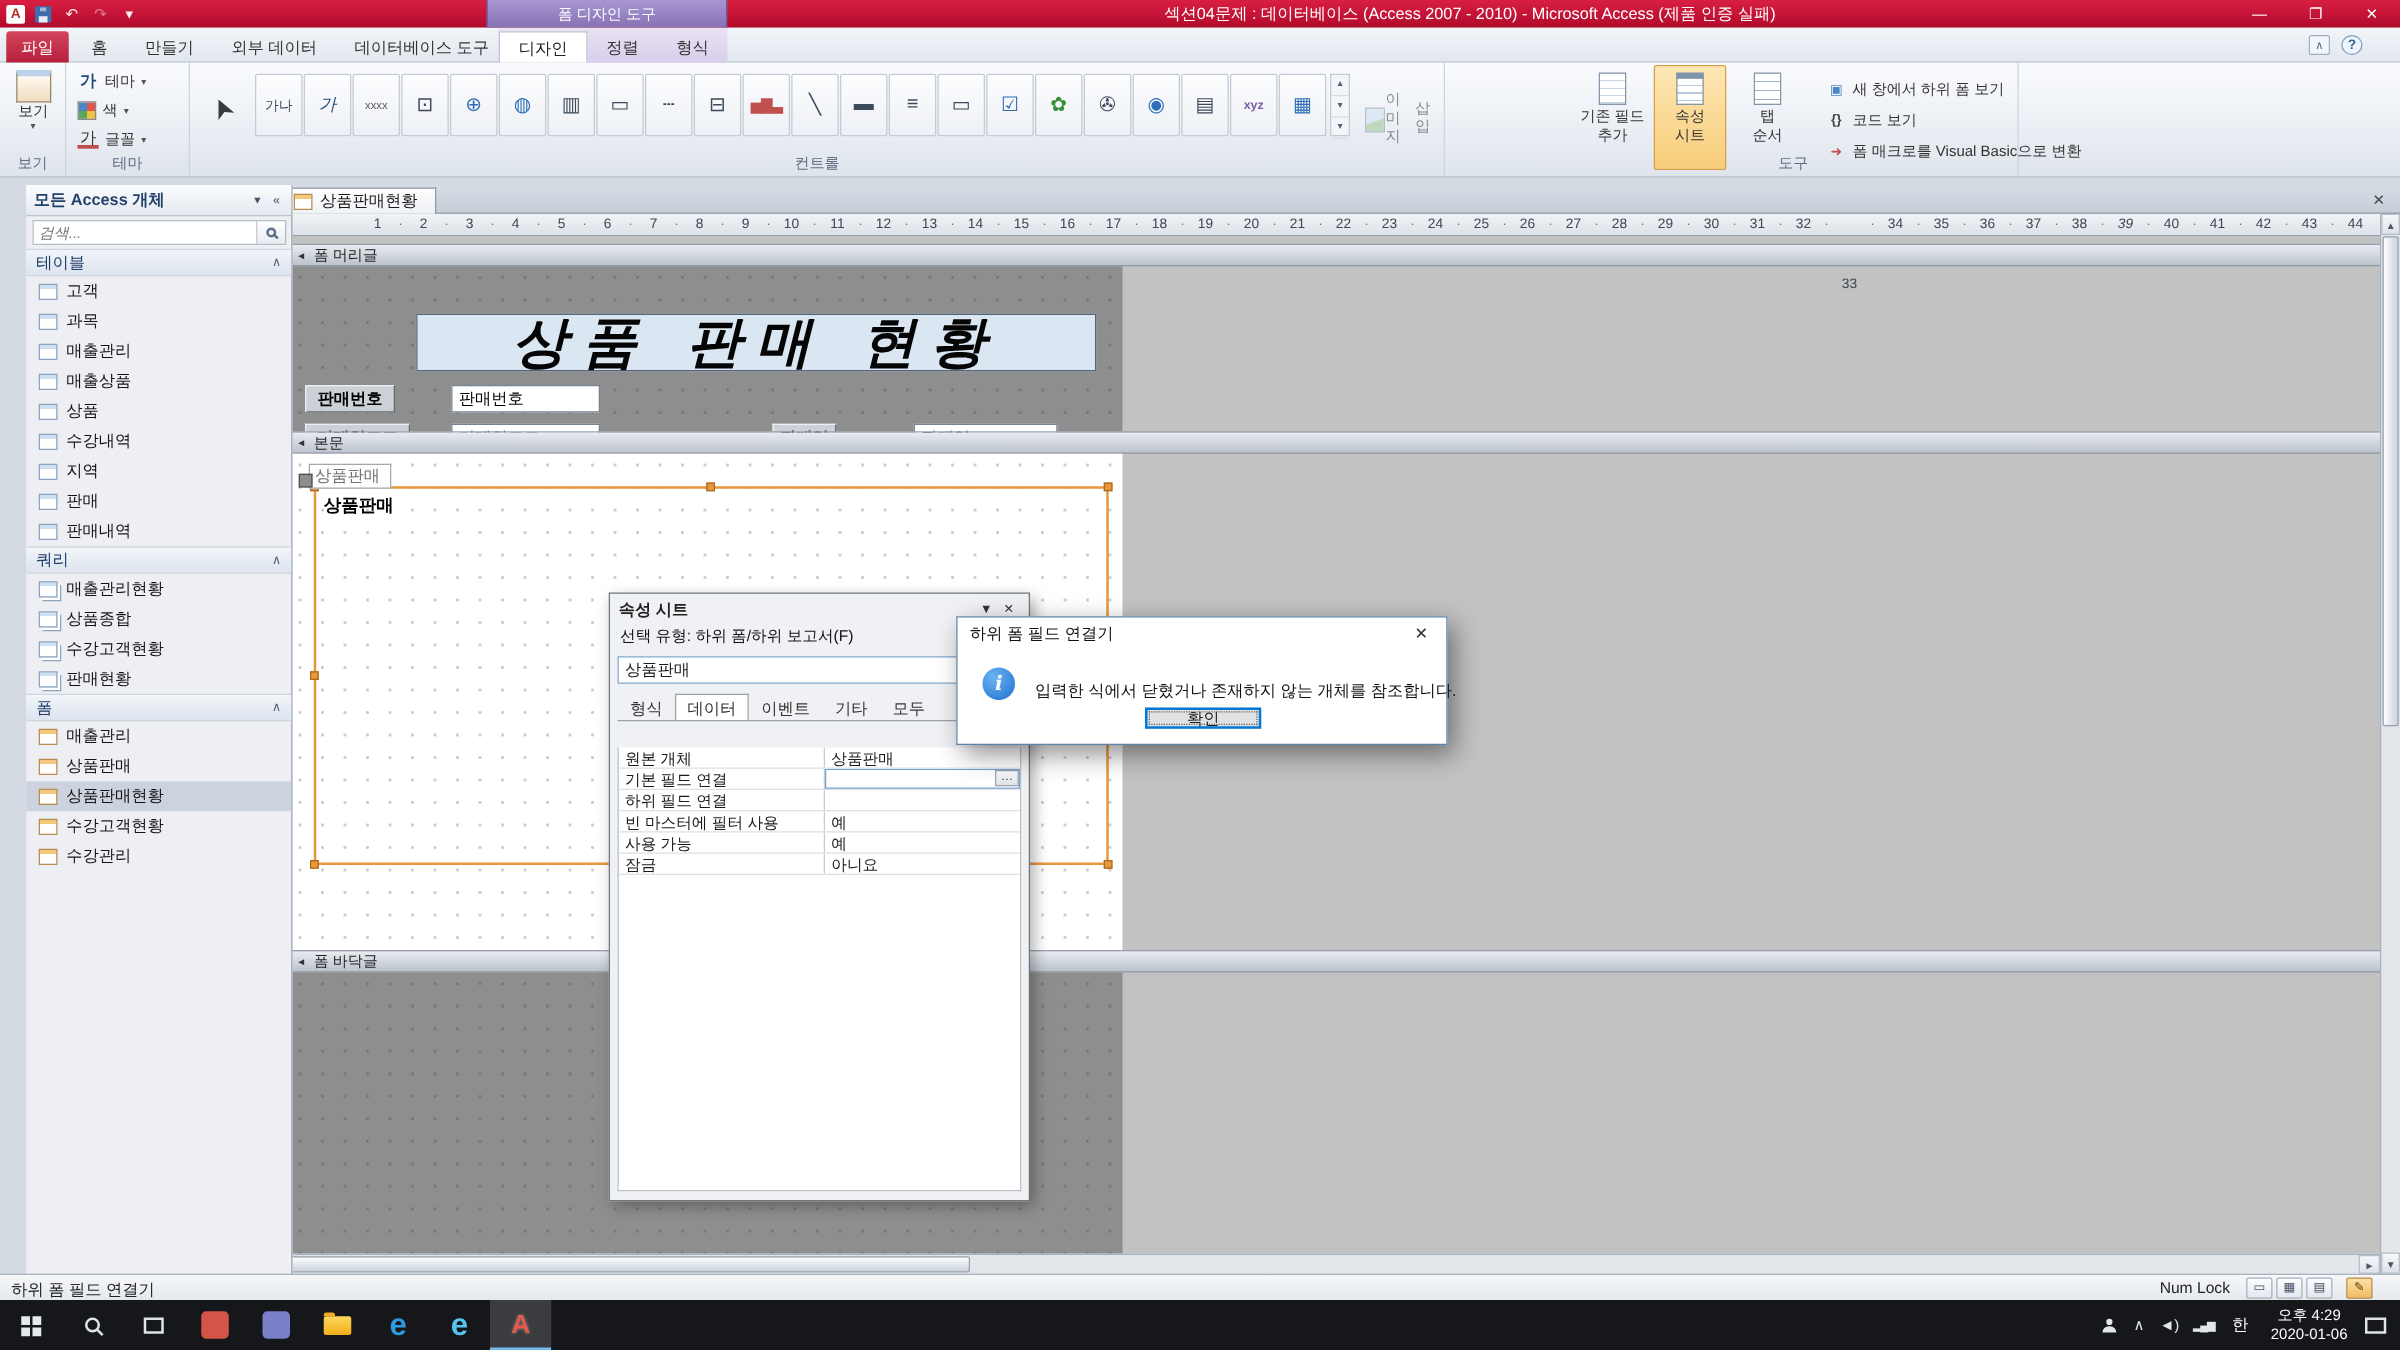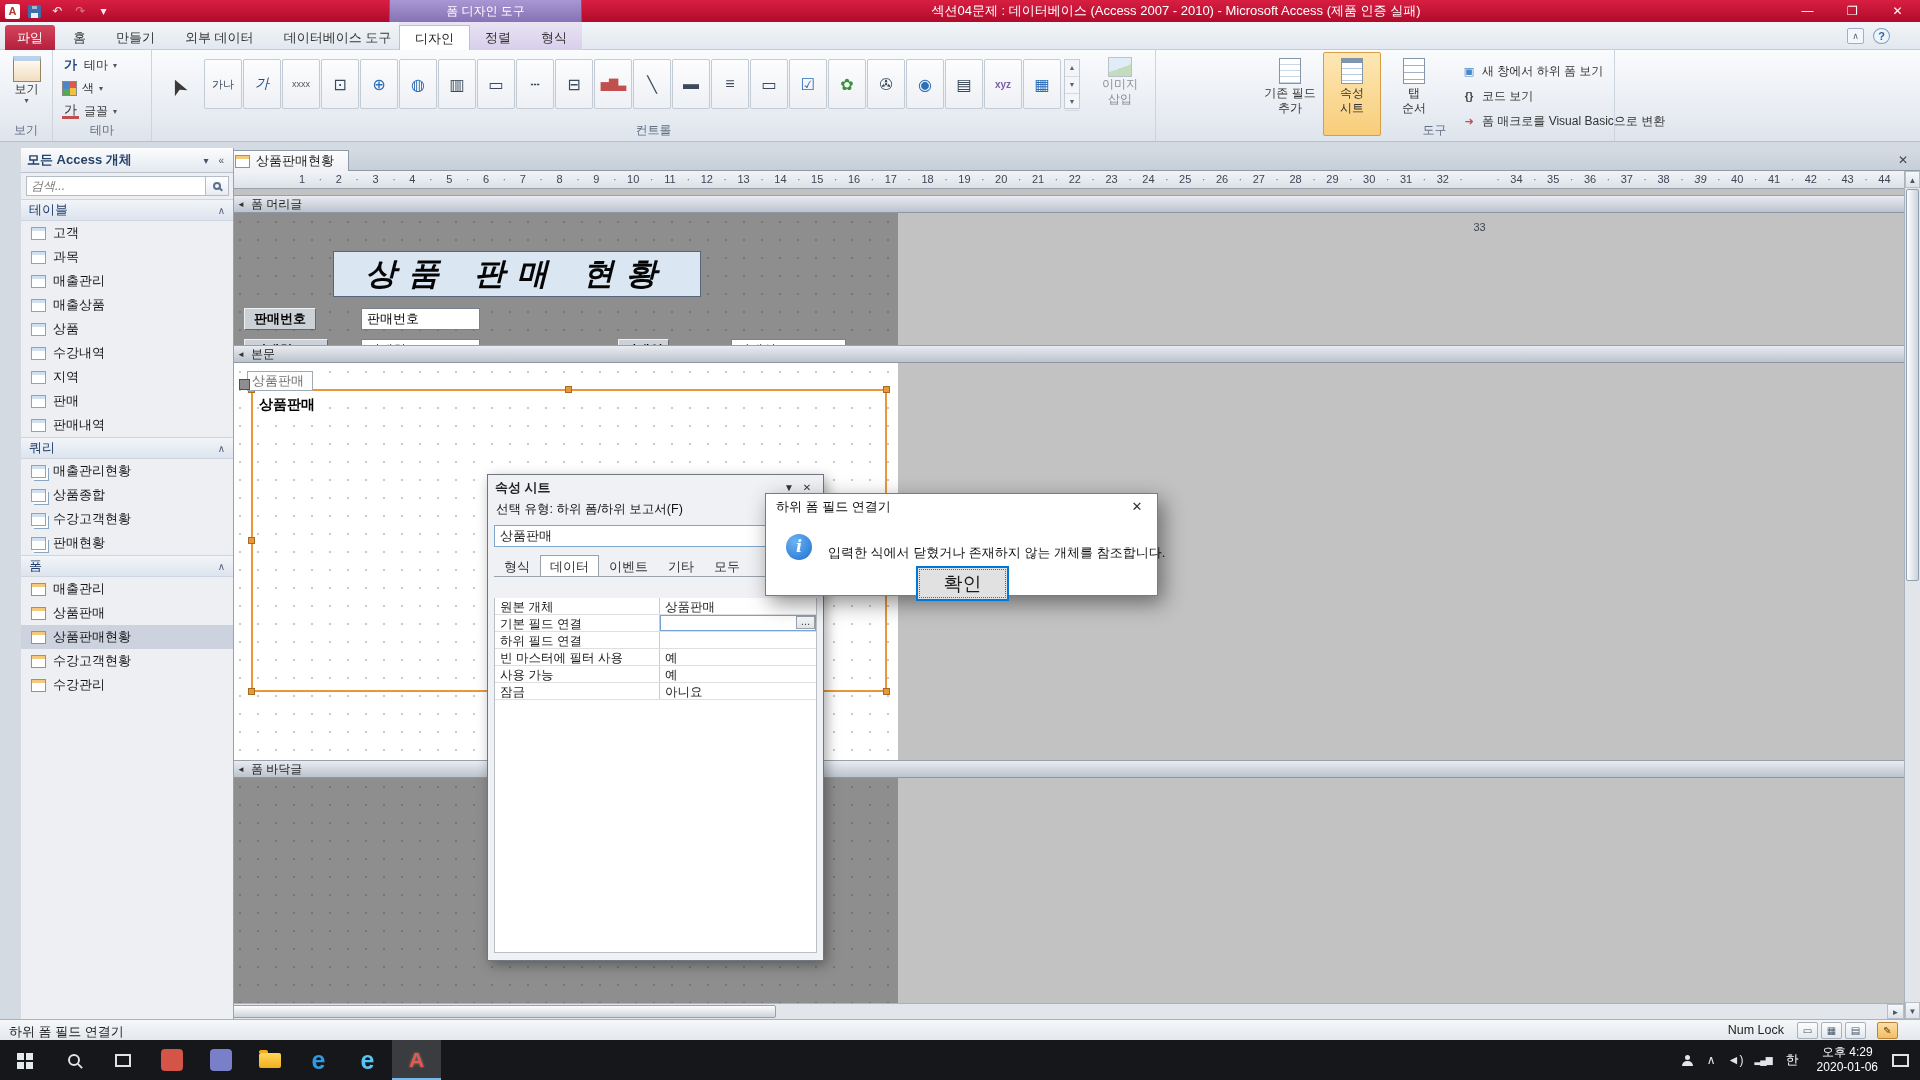--- a/index.html
+++ b/index.html
@@ -59,21 +59,21 @@
 .cglyph{font-size:16px;color:#3c4a5c;}
 .g-text-box-icon{font-size:11px;}
 .g-label-icon{font-style:italic;font-size:14px;color:#1f497d;}
 .g-button-icon{font-size:9px;letter-spacing:0;color:#555;}
 .g-hyperlink-icon,.g-web-browser-icon,.g-option-button-icon,.g-check-box-icon,.g-image-control-icon{color:#2e6fb7;}
 .g-chart-icon{color:#c0504d;font-size:12px;letter-spacing:-1px;}
 .g-unbound-object-icon{color:#3a8f3a;}
 .g-bound-object-icon{font-size:10px;color:#7a5ca8;font-weight:bold;}
 #gallery-scroll{position:absolute;left:912px;top:9px;width:16px;height:50px;display:flex;flex-direction:column;border:1px solid #c3cbd5;background:#f3f5f8;}
 #gallery-scroll span{flex:1;font-size:7px;color:#55627a;text-align:center;line-height:16px;border-bottom:1px solid #d4dae2;}
-#insert-image-btn{position:absolute;left:940px;top:4px;width:56px;height:80px;display:flex;flex-direction:column;align-items:center;opacity:.55;}
+#insert-image-btn{position:absolute;left:940px;top:4px;width:56px;height:80px;display:flex;flex-direction:row;align-items:center;opacity:.55;}
 .img-ico{width:24px;height:20px;margin-top:3px;border:1px solid #8a97a8;background:linear-gradient(160deg,#cfe4f5 55%,#9ec78e 55%);}
 #hf-btns{position:absolute;left:4px;top:6px;display:flex;flex-direction:column;gap:2px;}
 .hfico{width:16px;height:14px;border:1px solid #8a97a8;}
 .h0{background:linear-gradient(150deg,#bcd8ef 55%,#8fbf85 55%);}
 .h1{background:#fff;border-top:4px solid #4a6d96;}
 .h2{background:#fff;border-top:4px solid #c0504d;}
 #tools-big{position:absolute;left:6px;top:2px;display:flex;gap:4px;}
 .bigbtn{width:58px;height:84px;display:flex;flex-direction:column;align-items:center;border:1px solid transparent;border-radius:2px;}
 .bigbtn.activeb{background:linear-gradient(#fde7b5,#f8cd7a);border-color:#d89e44;}
 .bico{width:22px;height:26px;margin:5px 0 2px;background:repeating-linear-gradient(#fff 0 5px,#c9d6e4 5px 6px);border:1px solid #8596aa;}
@@ -113,21 +113,21 @@
 .hdot{position:absolute;top:2px;transform:translateX(-50%);font-size:11px;color:#6a7585;}
 #ruler-corner{position:absolute;left:213px;top:171px;width:18px;height:18px;background:#ccd1d8;border-right:1px solid #98a1ad;border-bottom:1px solid #98a1ad;z-index:4;display:flex;align-items:center;justify-content:center;}
 #ruler-corner span{width:8px;height:8px;background:#4a4f56;display:block;}
 #vruler{position:absolute;left:213px;top:189px;width:18px;height:814px;background:linear-gradient(90deg,#f1f3f6,#dde2e8);border-right:1px solid #98a1ad;z-index:3;}
 .vnum{position:absolute;left:0;width:18px;text-align:center;font-size:11px;color:#3c4654;}
 #canvas{position:absolute;left:231px;top:189px;width:1673px;height:814px;background:#c2c2c2;overflow:hidden;z-index:2;}
 .secbar{position:absolute;left:0;width:1673px;height:18px;background:linear-gradient(#e9ecf1,#bcc3cc);border-top:1px solid #98a1ad;border-bottom:1px solid #8e98a5;display:flex;align-items:center;padding-left:6px;font-size:12px;color:#1c1c1c;gap:6px;}
 .secarrow{font-size:8px;color:#333;}
 #bar-header{top:6px;}
 #sec-header{position:absolute;left:0;top:24px;width:667px;height:132px;background:#8e8e8e;background-image:radial-gradient(#767676 1px,transparent 1.3px);background-size:18px 18px;}
-#form-title{position:absolute;left:102px;top:38px;width:368px;height:46px;background:#dbe6f3;border:1px solid #55667c;display:flex;align-items:center;justify-content:center;font-family:"DejaVu Serif","Liberation Serif",serif;font-weight:bold;font-style:italic;font-size:31px;letter-spacing:12px;color:#050505;white-space:nowrap;}
+#form-title{position:absolute;left:102px;top:38px;width:544px;height:46px;background:#dbe6f3;border:1px solid #55667c;display:flex;align-items:center;justify-content:center;font-family:"DejaVu Serif","Liberation Serif",serif;font-weight:bold;font-style:italic;font-size:44px;letter-spacing:12px;color:#050505;white-space:nowrap;}
 .flabel{position:absolute;height:22px;background:#ccd1d8;border:1px solid #63696f;border-top-color:#eef1f4;border-left-color:#eef1f4;display:flex;align-items:center;justify-content:center;font-weight:bold;font-size:13px;color:#000;}
 .ftext{position:absolute;height:22px;background:#fff;border:1px solid #76828f;display:flex;align-items:center;padding-left:5px;font-size:13px;color:#000;}
 #bar-detail{top:156px;}
 #sec-detail{position:absolute;left:0;top:174px;width:667px;height:397px;background:#fff;background-image:radial-gradient(#c9c9c9 1px,transparent 1.3px);background-size:18px 18px;}
 #subform-attached-label{position:absolute;left:16px;top:182px;width:66px;height:20px;border:1px solid #a0a8b0;background:#fdfdfd;color:#707070;display:flex;align-items:center;padding-left:4px;font-size:13px;z-index:2;}
 #move-handle{position:absolute;left:8px;top:190px;width:11px;height:11px;background:#8e8e8e;border:1px solid #4f4f4f;z-index:3;}
 #subform{position:absolute;left:20px;top:200px;width:636px;height:303px;border:2px solid #e8973a;z-index:1;}
 #subform-label-inner{position:absolute;left:6px;top:5px;font-weight:bold;font-size:14px;color:#000;}
 .handle{position:absolute;width:7px;height:7px;background:#e8973a;border:1px solid #a96b20;}
 #bar-footer{top:571px;}
@@ -158,21 +158,21 @@
 .pval.editing{box-shadow:inset 0 0 0 1px #76a3d4;}
 .pbuild{position:absolute;right:1px;top:1px;width:19px;height:13px;background:linear-gradient(#fafbfc,#dfe4ea);border:1px solid #98a1ac;font-size:10px;line-height:10px;text-align:center;color:#333;}
 
 
 #dialog{position:absolute;left:765px;top:493px;width:393px;height:103px;background:#fff;border:1px solid #5b82a8;box-shadow:5px 7px 20px rgba(0,0,0,.45);z-index:100;}
 #dlg-title{height:26px;display:flex;align-items:center;}
 #dlg-title-text{flex:1;padding-left:10px;font-size:13px;color:#111;}
 #dlg-close{width:40px;height:26px;text-align:center;line-height:26px;font-size:13px;color:#333;}
 #dlg-info{position:absolute;left:20px;top:40px;width:26px;height:26px;border-radius:50%;background:radial-gradient(circle at 35% 30%,#6db3f2,#1e6fd0);color:#fff;font-family:"DejaVu Serif","Liberation Serif",serif;font-weight:bold;font-style:italic;text-align:center;line-height:26px;font-size:16px;}
 #dlg-msg{position:absolute;left:62px;top:50px;font-size:13px;color:#111;white-space:nowrap;}
-#dlg-ok{position:absolute;left:150px;top:72px;width:93px;height:35px;background:#e1e1e1;border:2px solid #0078d7;font-size:19px;display:flex;align-items:center;justify-content:center;outline:1px dotted #666;outline-offset:-4px;}
+#dlg-ok{position:absolute;left:150px;top:72px;width:93px;height:17px;background:#e1e1e1;border:2px solid #0078d7;font-size:13px;display:flex;align-items:center;justify-content:center;outline:1px dotted #666;outline-offset:-4px;}
 
 
 #statusbar{position:absolute;left:0;top:1019px;width:1920px;height:21px;background:linear-gradient(#f6f7f9,#e4e8ed);border-top:1px solid #aab2bd;z-index:10;}
 #status-left{position:absolute;left:9px;top:3px;font-size:13px;color:#222;}
 #numlock{position:absolute;right:136px;top:3px;font-size:12.5px;color:#222;}
 #view-btns{position:absolute;right:22px;top:2px;display:flex;gap:3px;}
 .vbtn{width:21px;height:17px;border:1px solid #a7b0bb;background:linear-gradient(#fcfdfe,#e3e8ee);font-size:10px;text-align:center;line-height:15px;color:#44546a;border-radius:2px;}
 .vbtn.vactive{margin-left:8px;background:linear-gradient(#fde0a8,#f3bd62);border-color:#b8863b;color:#5a3a10;}
 
 

